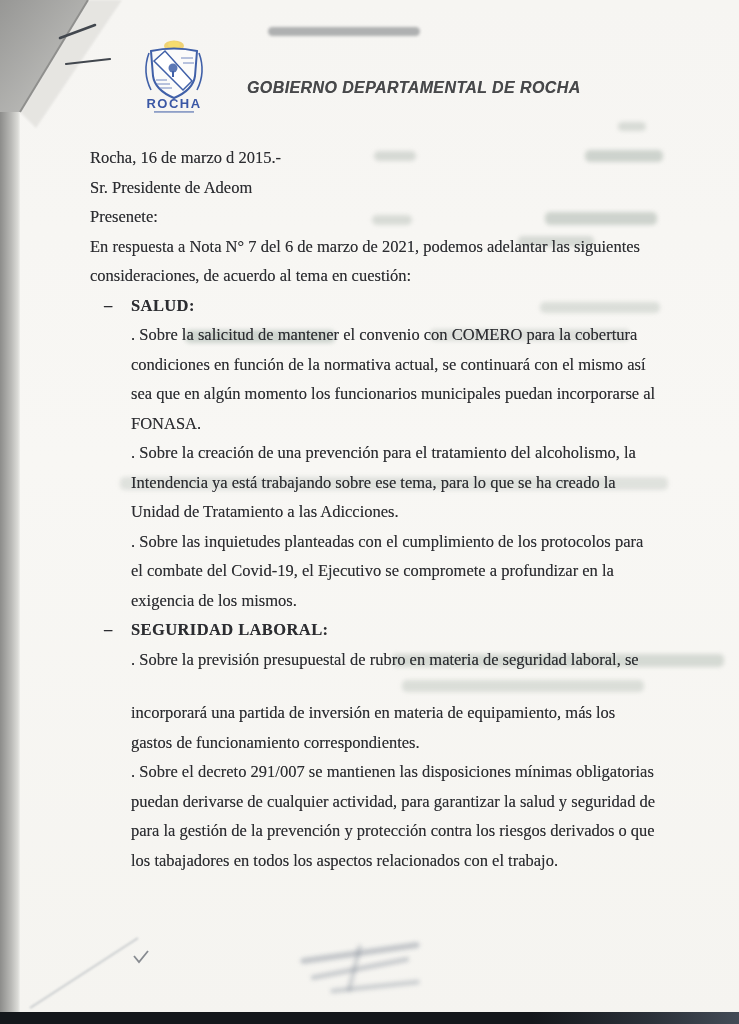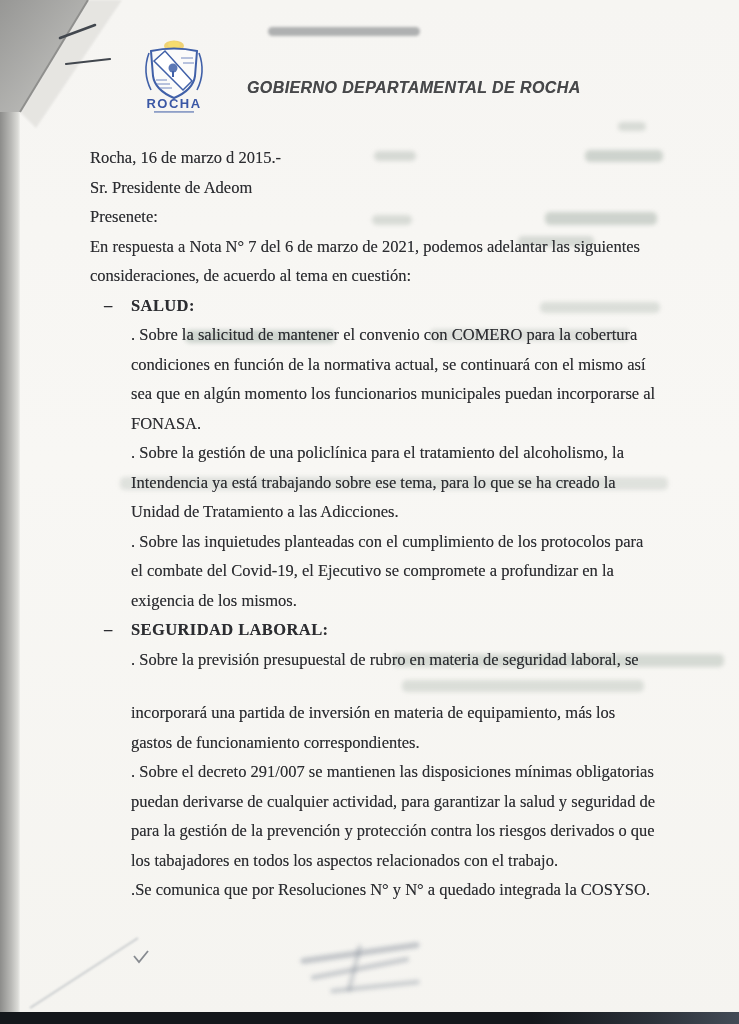--- a/index.html
+++ b/index.html
@@ -117,37 +117,36 @@
     <div class="line">consideraciones, de acuerdo al tema en cuestión:</div>
 
     <div class="indent">
       <div class="line heading-line">
         <span class="marker">–</span><span class="heading">SALUD:</span>
       </div>
       <div class="line stretch" style="transform: scaleX(1);">. Sobre la salicitud de mantener el convenio con COMERO para la cobertura</div>
       <div class="line stretch" style="transform: scaleX(1);">condiciones en función de la normativa actual, se continuará con el mismo así</div>
       <div class="line stretch" style="transform: scaleX(1);">sea que en algún momento los funcionarios municipales puedan incorporarse al</div>
       <div class="line">FONASA.</div>
-      <div class="line stretch" style="transform: scaleX(1);">. Sobre la gestión de una policlínica para el tratamiento del alcoholismo, la</div>
+      <div class="line stretch" style="transform: scaleX(1);">. Sobre la creación de una prevención para el tratamiento del alcoholismo, la</div>
       <div class="line stretch" style="transform: scaleX(1);">Intendencia ya está trabajando sobre ese tema, para lo que se ha creado la</div>
       <div class="line">Unidad de Tratamiento a las Adicciones.</div>
       <div class="line stretch" style="transform: scaleX(1);">. Sobre las inquietudes planteadas con el cumplimiento de los protocolos para</div>
       <div class="line stretch" style="transform: scaleX(1);">el combate del Covid-19, el Ejecutivo se compromete a profundizar en la</div>
       <div class="line">exigencia de los mismos.</div>
     </div>
 
     <div class="indent">
       <div class="line heading-line">
         <span class="marker">–</span><span class="heading">SEGURIDAD LABORAL:</span>
       </div>
       <div class="line stretch" style="transform: scaleX(1);">. Sobre la previsión presupuestal de rubro en materia de seguridad laboral, se</div>
       <div class="line stretch" style="transform: scaleX(1); margin-top: 24px;">incorporará una partida de inversión en materia de equipamiento, más los</div>
       <div class="line">gastos de funcionamiento correspondientes.</div>
       <div class="line stretch" style="transform: scaleX(1);">. Sobre el decreto 291/007 se mantienen las disposiciones mínimas obligatorias</div>
       <div class="line stretch" style="transform: scaleX(1);">puedan derivarse de cualquier actividad, para garantizar la salud y seguridad de</div>
       <div class="line stretch" style="transform: scaleX(1);">para la gestión de la prevención y protección contra los riesgos derivados o que</div>
       <div class="line">los tabajadores en todos los aspectos relacionados con el trabajo.</div>
-      <div class="line stretch" style="transform: scaleX(1);">.Se comunica que por Resoluciones N° y N° a quedado integrada la COSYSO.</div>
     </div>
   </main>
 
   <div class="bottom-bar"></div>
 </div>
 
 </body></html>

